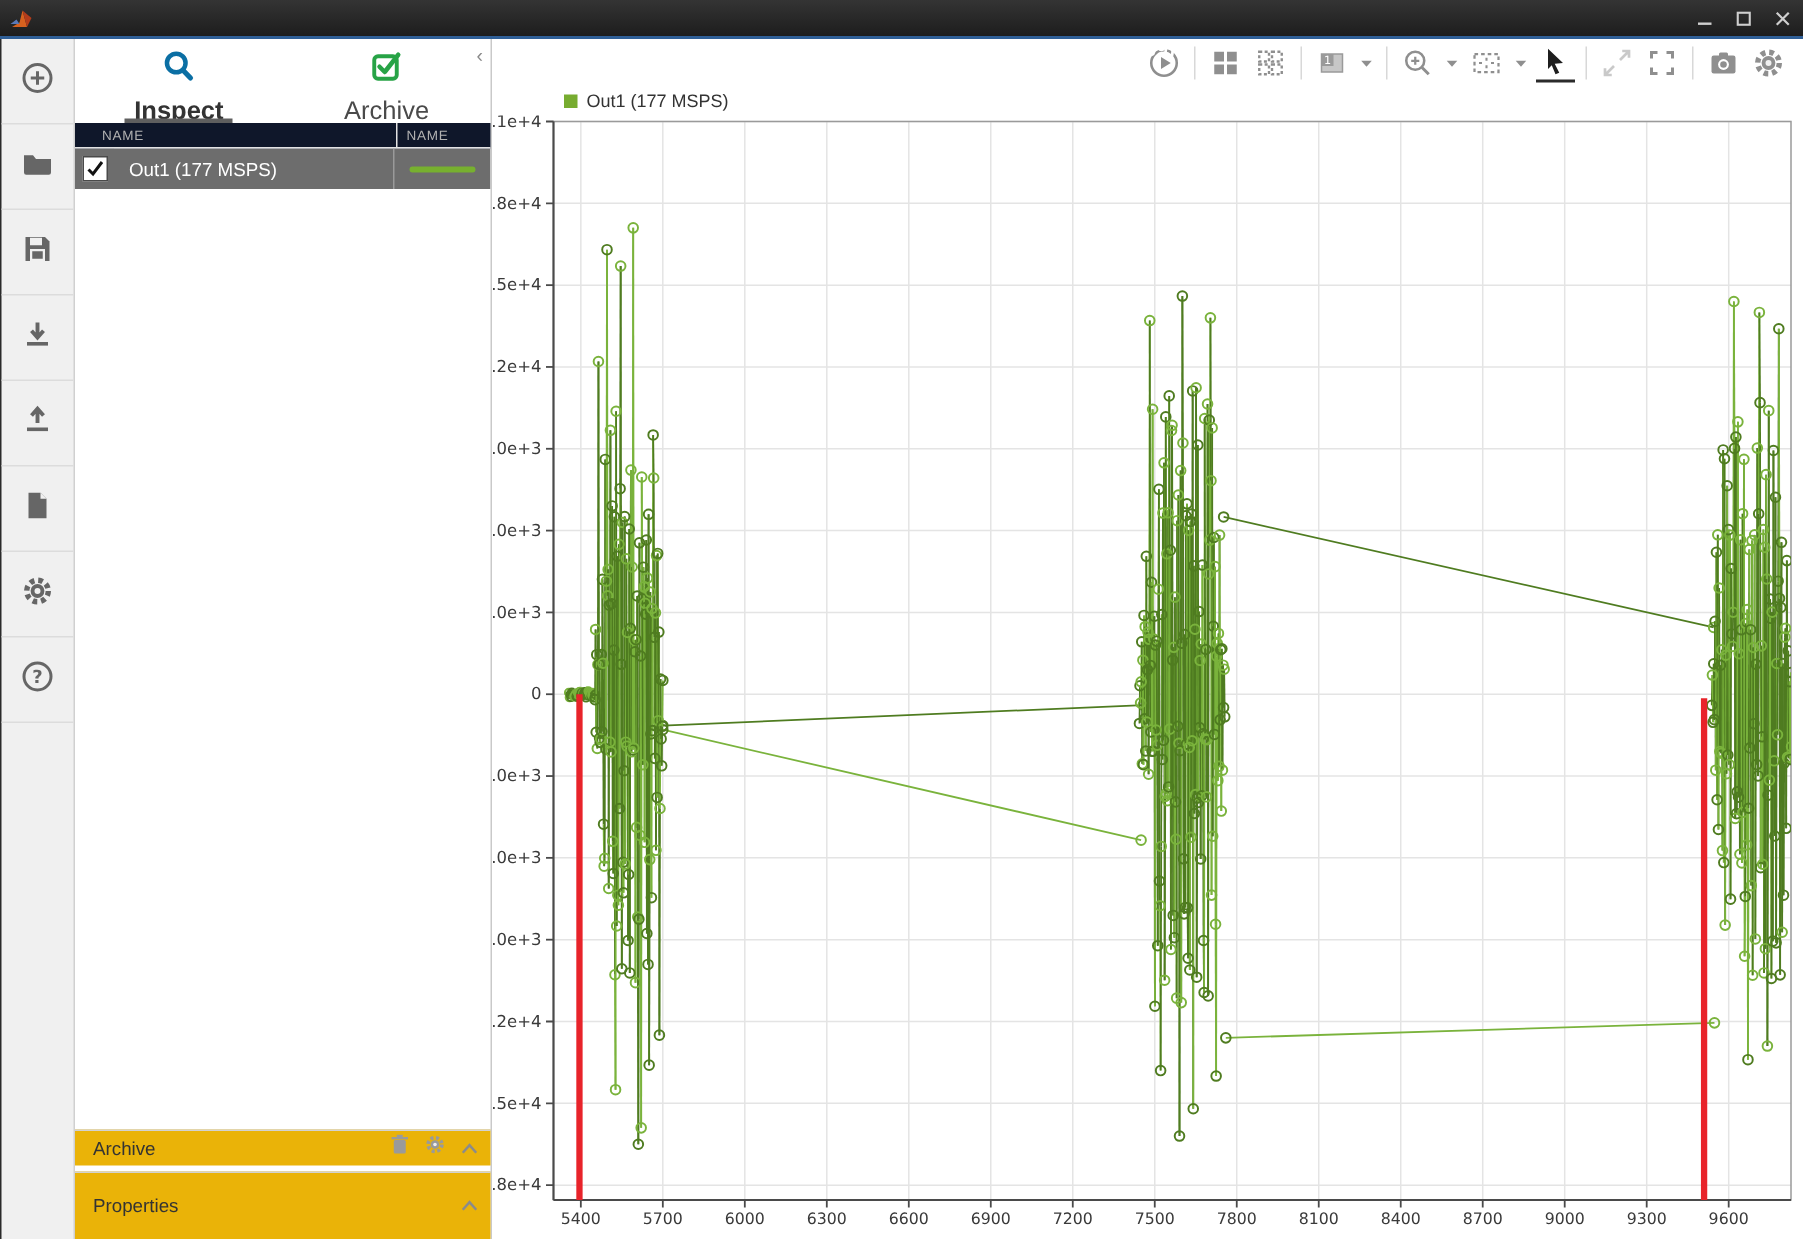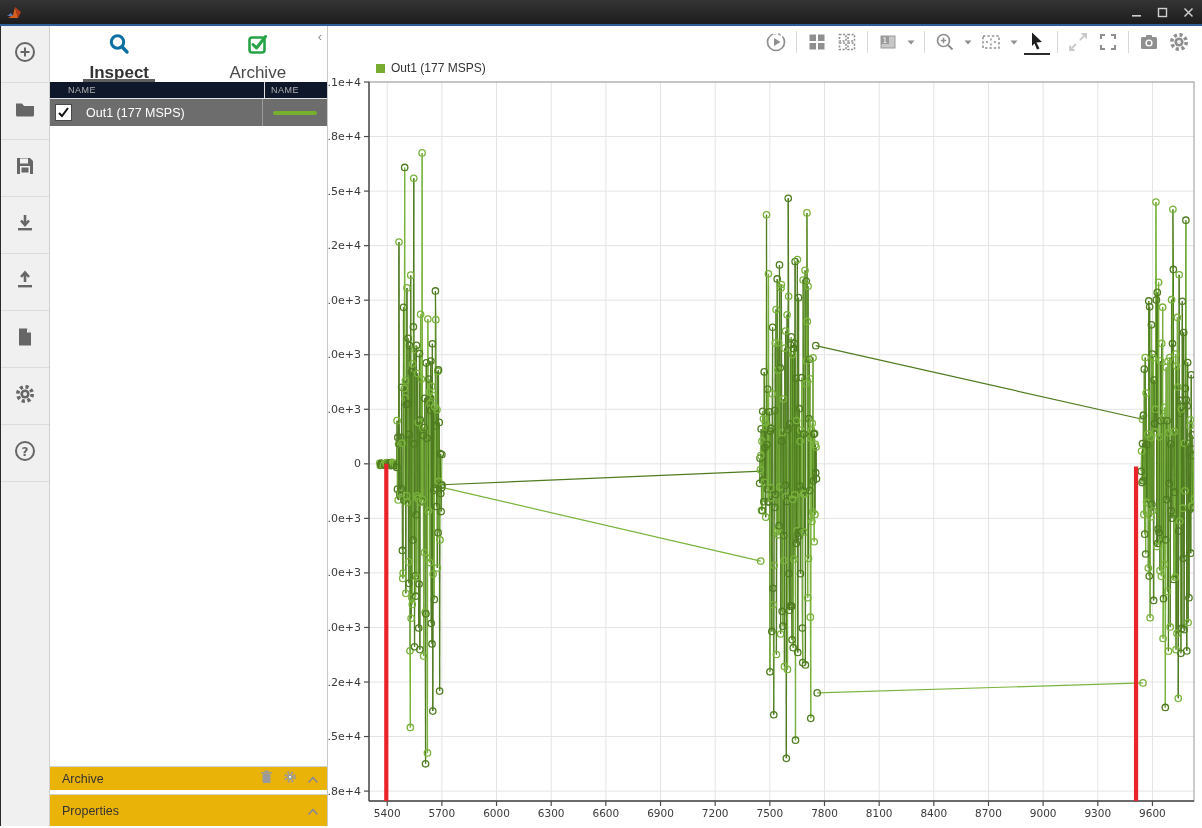--- a/index.html
+++ b/index.html
@@ -61,21 +61,21 @@
   .cbox { width:17px; height:17px; background:#fff; border:1px solid #4a4a4a;
     display:flex; align-items:center; justify-content:center; }
   .namecell { width:187px; display:flex; align-items:center; padding-left:10px;
     color:#fff; font-size:12.5px; border-right:1px solid #9a9a9a; }
   .linecell { flex:1; display:flex; align-items:center; justify-content:center; }
   .swatchline { width:44px; height:4px; border-radius:2px; }
   .sectionbar { height:24px; background:#eab308; border-top:1px solid #d2d2d2;
     display:flex; align-items:center; padding:0 8px 0 12px; }
   .sectionbar .slabel { font-size:12.5px; color:#333; flex:1; }
   .sectionbar .sicons { display:flex; align-items:center; gap:10px; }
-  .props { height:32px; margin-top:4px; border-bottom:none; }
+  .props { height:45px; margin-top:4px; border-bottom:none; }
 
   
   .ctoolbar { height:36px; display:flex; align-items:center; padding-right:10px; }
   .tgroup { display:flex; align-items:center; gap:4px; }
   .tsep { width:1px; height:22px; background:#d8d8d8; margin:0 7px; }
   .ticon { width:26px; height:26px; display:flex; align-items:center;
     justify-content:center; cursor:pointer; border-radius:2px; }
   .ticon.activeTool { border-bottom:2.5px solid #2b2b2b; border-radius:0; }
   .legendrow { height:22px; display:flex; align-items:center; padding-left:48px;
     gap:6px; }

